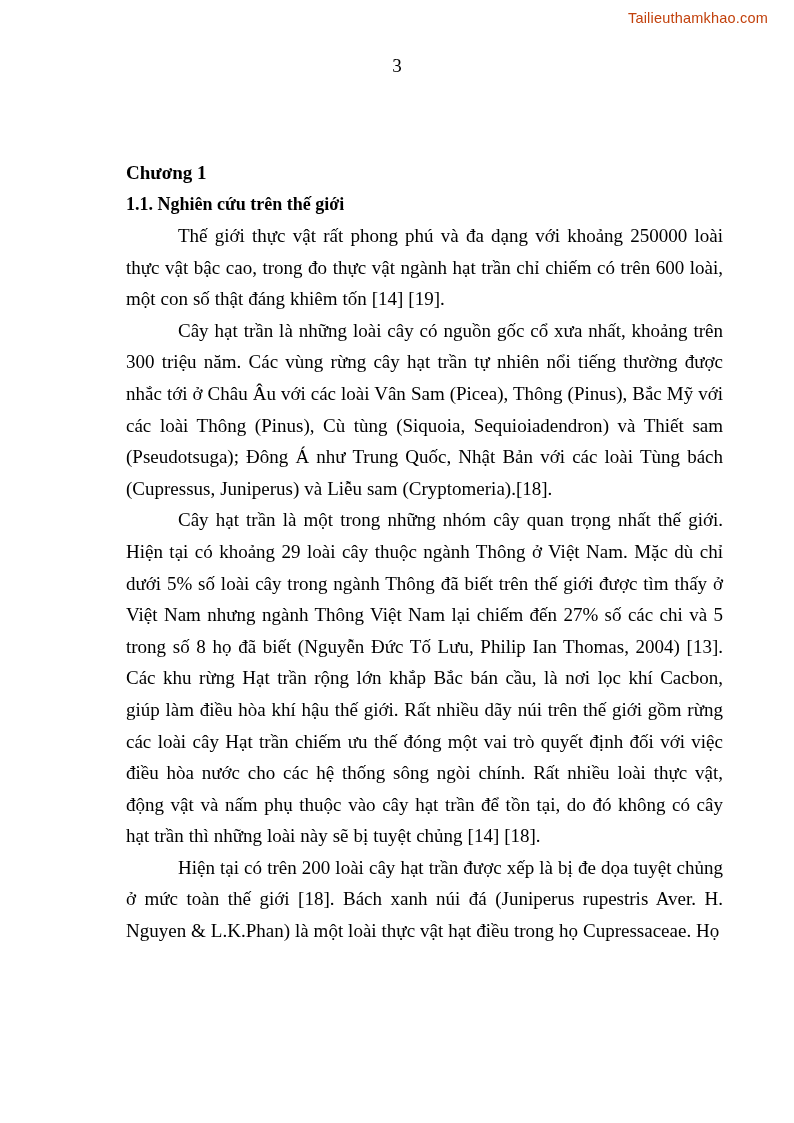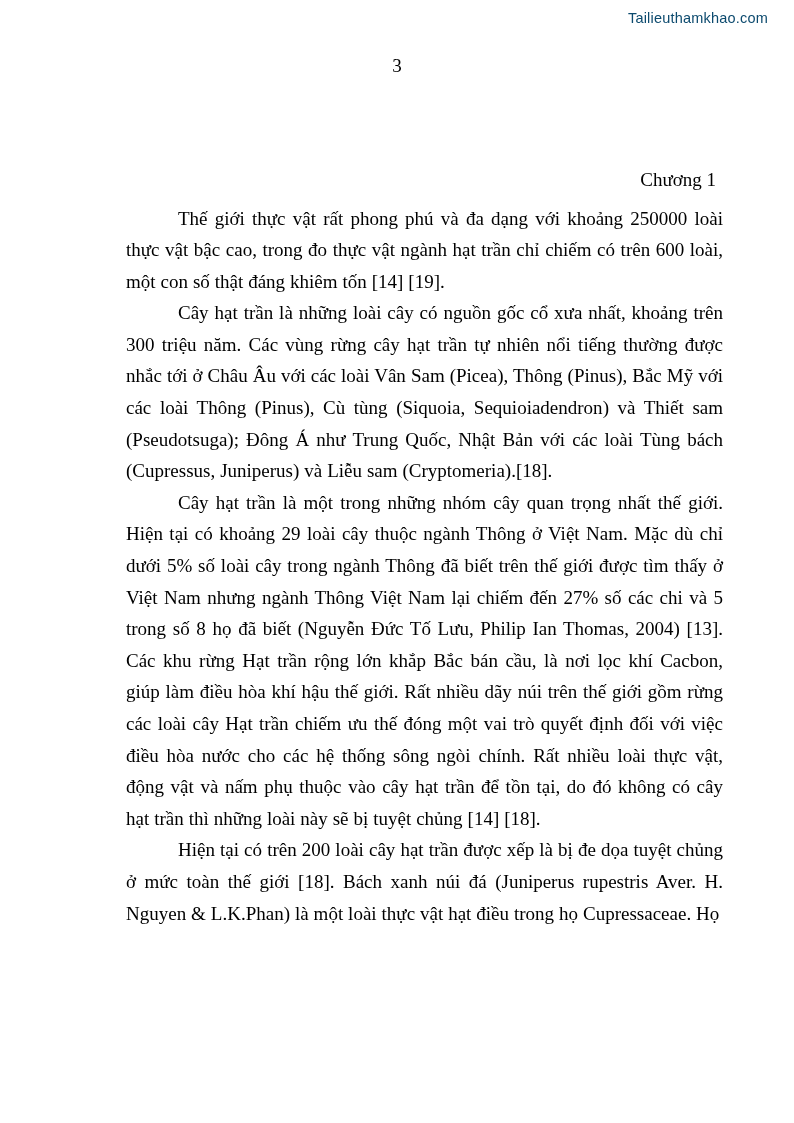--- a/index.html
+++ b/index.html
@@ -19,45 +19,45 @@
     overflow: hidden;
     box-sizing: border-box;
   }
   .watermark {
     position: absolute;
     top: 10px;
     right: 26px;
     font-family: "Liberation Sans", "DejaVu Sans", sans-serif;
     font-size: 14.5px;
     letter-spacing: 0.2px;
-    color: #0c4a6e;
+    color: #c2410c;
     user-select: none;
     white-space: nowrap;
   }
   .page-number {
     position: absolute;
     top: 56px;
     left: 0;
     width: 794px;
     text-align: center;
     font-size: 19px;
     line-height: 1;
   }
   .content {
     position: absolute;
     left: 126px;
     top: 157px;
     width: 597px;
   }
   .chapter-label {
-    text-align: right;
-    font-weight: normal;
+    text-align: left;
+    font-weight: bold;
     font-size: 19px;
     line-height: 31.5px;
-    margin: 7px;
+    margin: 0;
   }
   .chapter-title {
     text-align: center;
     font-weight: bold;
     font-size: 19px;
     line-height: 31.5px;
     margin: 0;
   }
   .section-heading {
     font-weight: bold;
@@ -85,20 +85,21 @@
 
   <div class="watermark">Tailieuthamkhao.com</div>
 
   <div class="page-number">3</div>
 
   <div class="content">
 
     <div class="chapter-label">Chương 1</div>
 
 
+    <div class="section-heading">1.1. Nghiên cứu trên thế giới</div>
 
     <p class="body-text">Thế giới thực vật rất phong phú và đa dạng với khoảng 250000 loài thực vật bậc cao, trong đo thực vật ngành hạt trần chỉ chiếm có trên 600 loài, một con số thật đáng khiêm tốn [14] [19].</p>
 
     <p class="body-text"><span>Cây hạt trần là những loài cây có nguồn gốc cổ xưa nhất, khoảng trên 300 triệu năm. Các vùng rừng cây hạt trần tự nhiên nổi tiếng thường được nhắc tới ở Châu Âu với các loài Vân Sam (</span><span class="it">Picea</span><span>), Thông (</span><span class="it">Pinus</span><span>), Bắc Mỹ với các loài Thông (</span><span class="it">Pinus</span><span>), Cù tùng (</span><span class="it">Siquoia, Sequioiadendron</span><span>) và Thiết sam (</span><span class="it">Pseudotsuga</span><span>); Đông Á như Trung Quốc, Nhật Bản với các loài Tùng bách (</span><span class="it">Cupressus, Juniperus</span><span>) và Liễu sam (</span><span class="it">Cryptomeria</span><span>).[18].</span></p>
 
     <p class="body-text">Cây hạt trần là một trong những nhóm cây quan trọng nhất thế giới. Hiện tại có khoảng 29 loài cây thuộc ngành Thông ở Việt Nam. Mặc dù chỉ dưới 5% số loài cây trong ngành Thông đã biết trên thế giới được tìm thấy ở Việt Nam nhưng ngành Thông Việt Nam lại chiếm đến 27% số các chi và 5 trong số 8 họ đã biết (Nguyễn Đức Tố Lưu, Philip Ian Thomas, 2004) [13]. Các khu rừng Hạt trần rộng lớn khắp Bắc bán cầu, là nơi lọc khí Cacbon, giúp làm điều hòa khí hậu thế giới. Rất nhiều dãy núi trên thế giới gồm rừng các loài cây Hạt trần chiếm ưu thế đóng một vai trò quyết định đối với việc điều hòa nước cho các hệ thống sông ngòi chính. Rất nhiều loài thực vật, động vật và nấm phụ thuộc vào cây hạt trần để tồn tại, do đó không có cây hạt trần thì những loài này sẽ bị tuyệt chủng [14] [18].</p>
 
     <p class="body-text"><span>Hiện tại có trên 200 loài cây hạt trần được xếp là bị đe dọa tuyệt chủng ở mức toàn thế giới [18]. Bách xanh núi đá </span><span class="it">(Juniperus rupestris</span><span> Aver. H. Nguyen &amp; L.K.Phan</span><span class="it">)</span><span> là một loài thực vật hạt điều trong họ Cupressaceae. Họ</span></p>
 
   </div>

